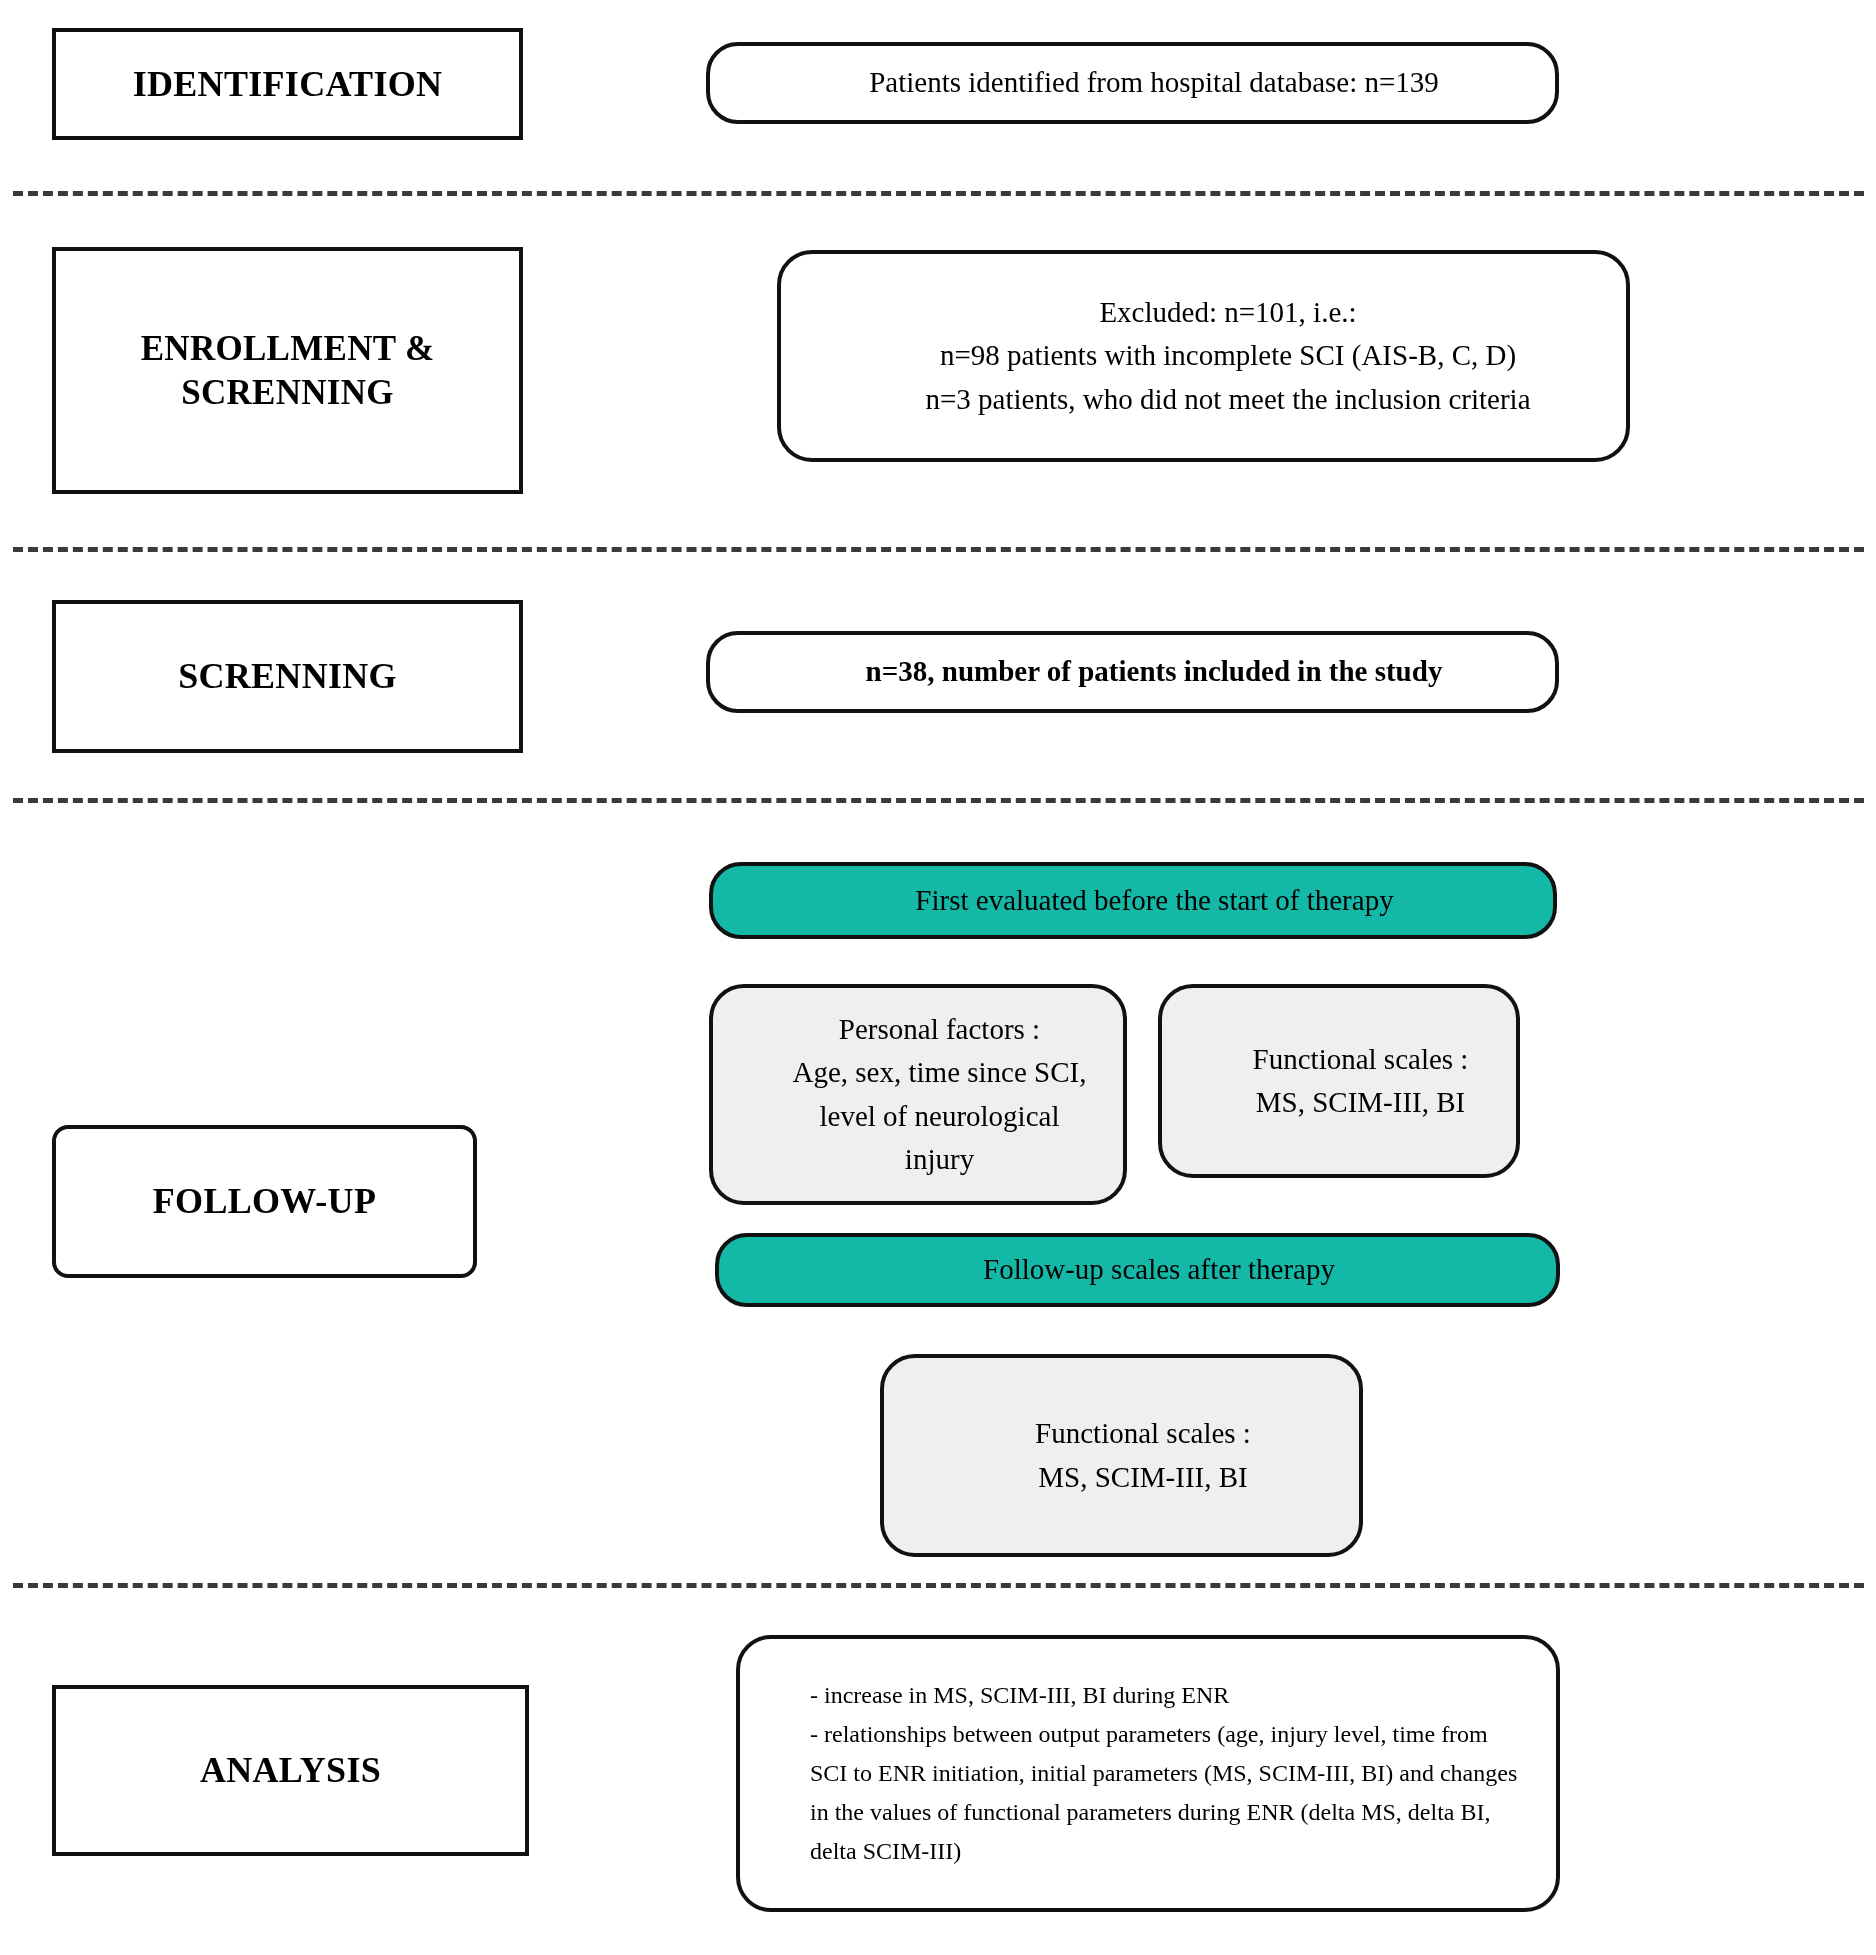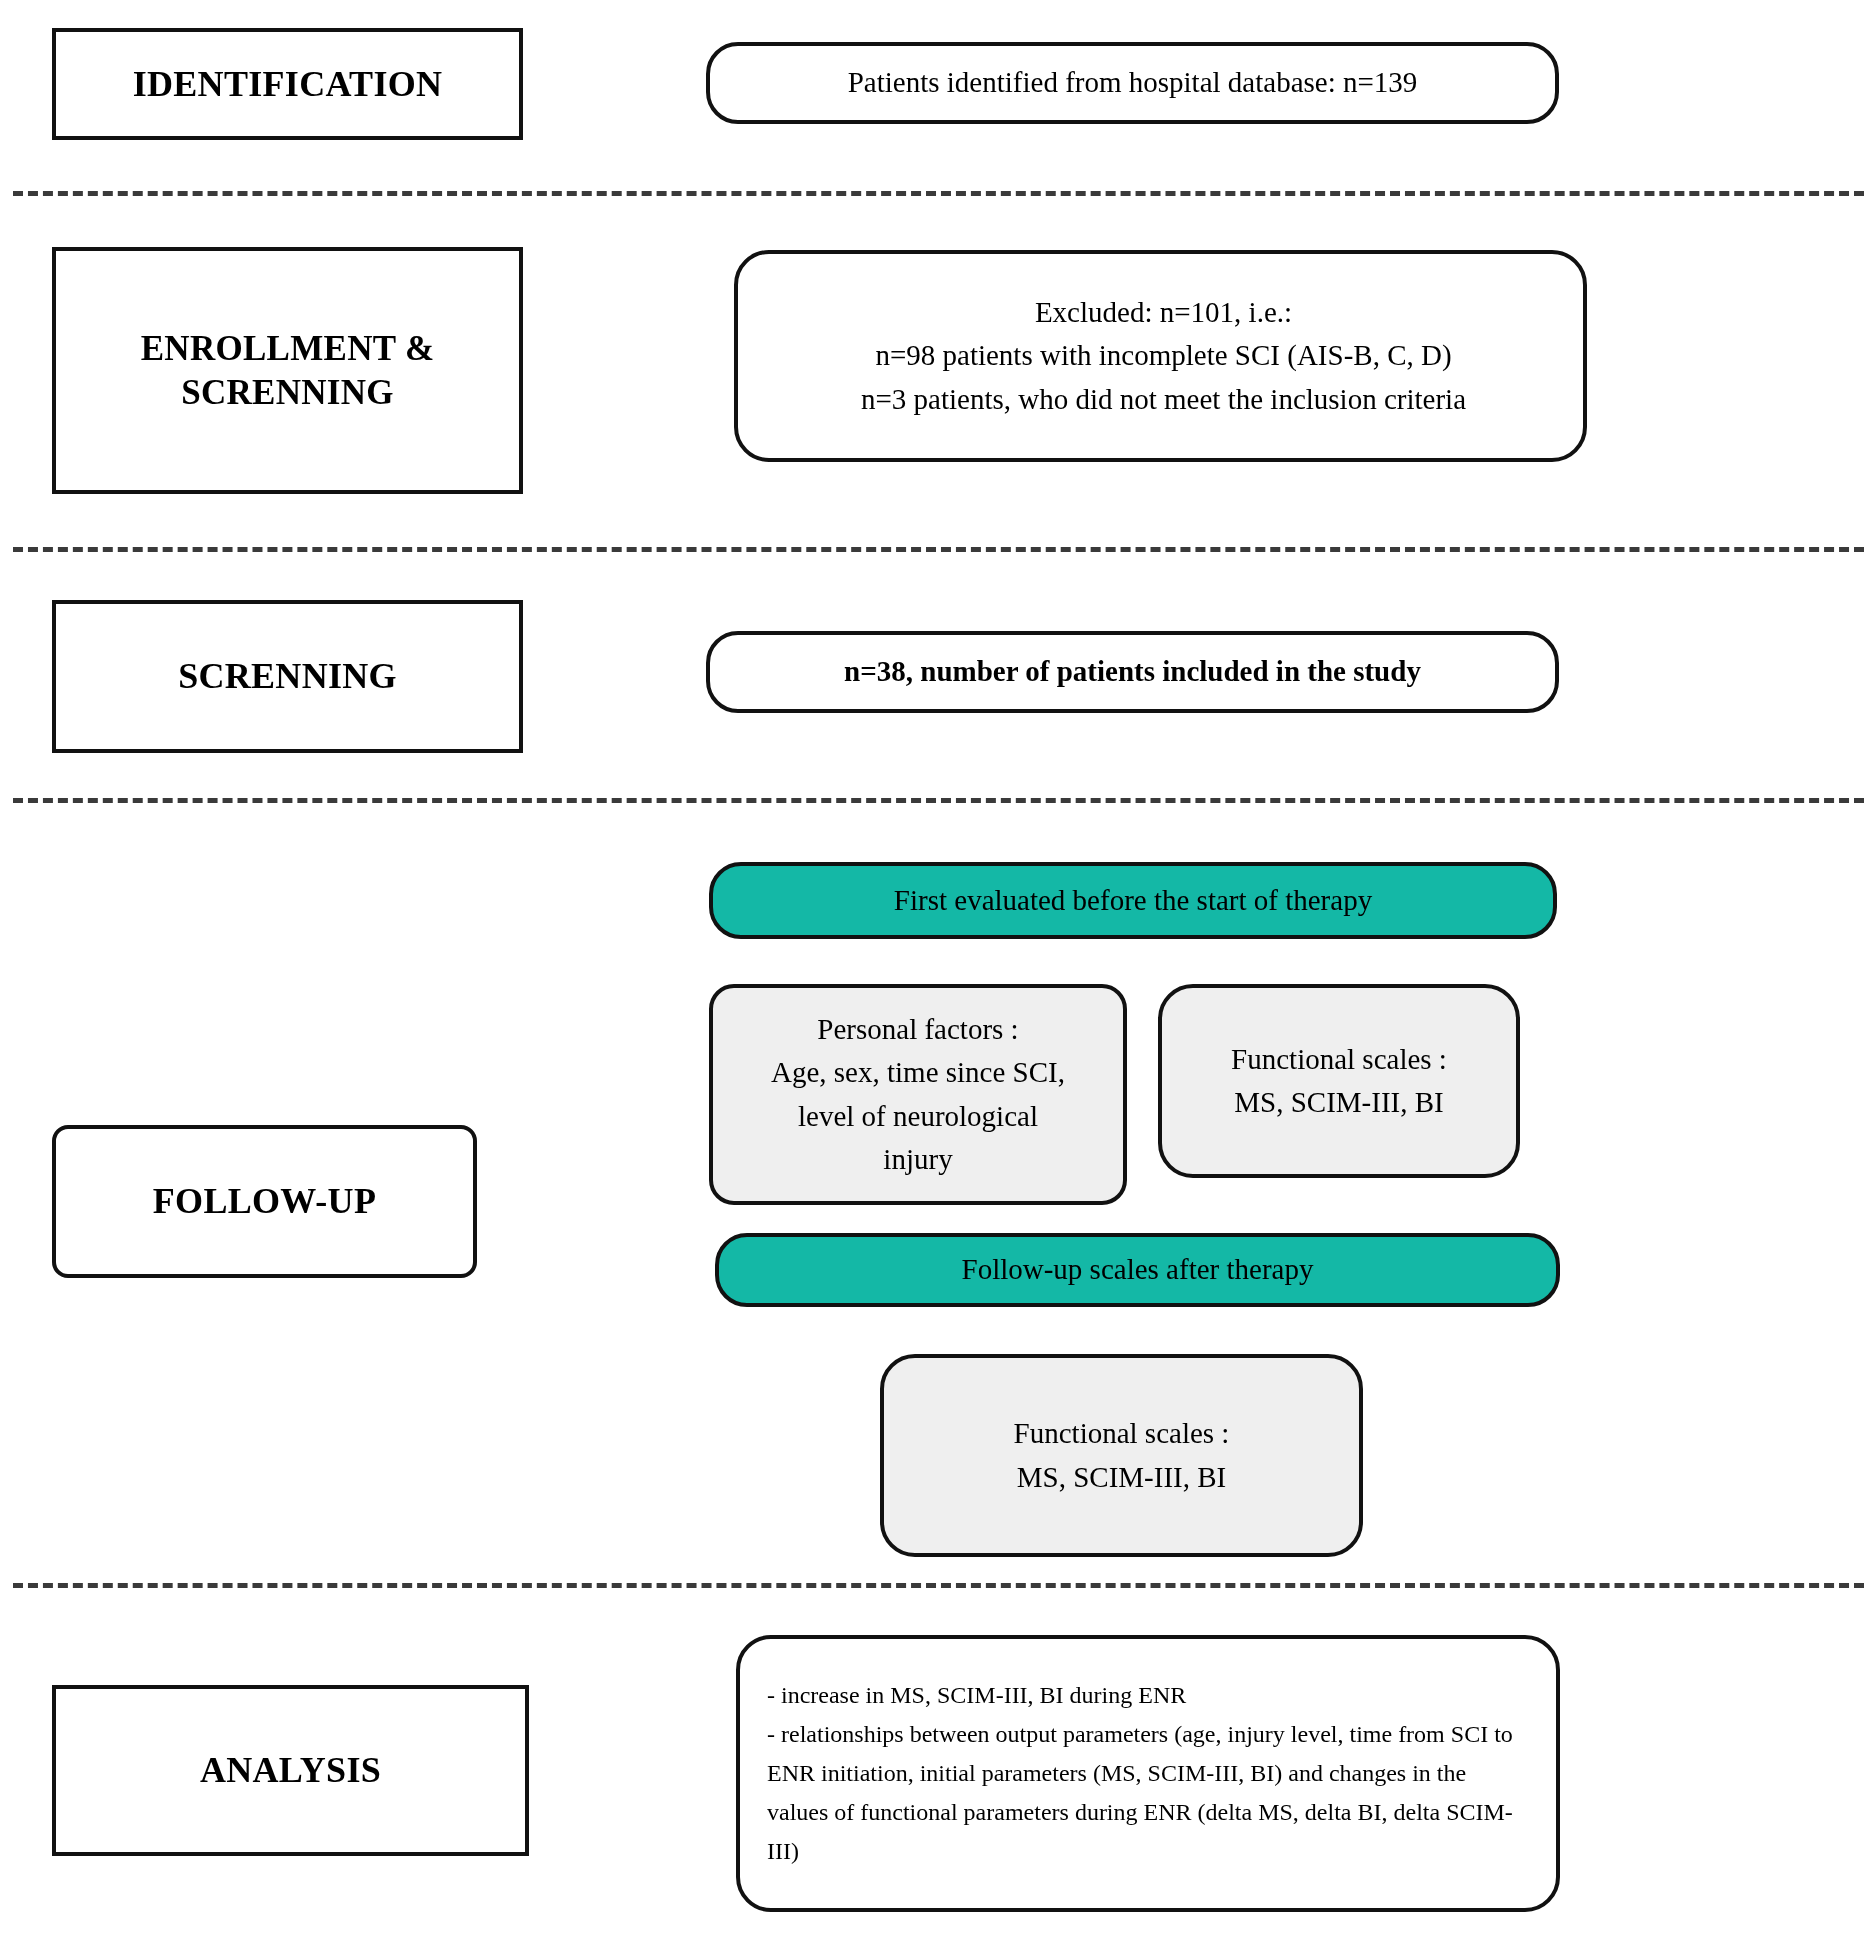--- a/index.html
+++ b/index.html
@@ -61,21 +61,21 @@
     width: 1851px;
     left: 13px;
   }
 
   
   .fs-stage   { font-size: 36px; }
   .fs-stage-2 { font-size: 35px; }
   .fs-body    { font-size: 29px; }
   .fs-body-sm { font-size: 24px; }
 
-  .nowrap-lines { white-space: pre-line; }
+  .nowrap-lines { white-space: pre-line; margin-left: 43px; }
 </style>
 </head>
 <body>
 
 <div class="abs stage-box fs-stage" style="left:36px; top:28px; width:471px; height:112px;">
   <span>IDENTIFICATION</span>
 </div>
 
 <div class="abs node tight fs-body" style="left:706px; top:42px; width:853px; height:82px;">
   <span class="txt nowrap-lines">Patients identified from hospital database: n=139</span>
@@ -106,21 +106,21 @@
 <div class="abs divider" style="top:798px;"></div>
 
 <div class="abs stage-box fs-stage" style="left:36px; top:1125px; width:425px; height:153px;border-radius:16px;">
   <span>FOLLOW-UP</span>
 </div>
 
 <div class="abs node gray-dark tight fs-body" style="left:709px; top:862px; width:848px; height:77px;">
   <span class="txt nowrap-lines">First evaluated before the start of therapy</span>
 </div>
 
-<div class="abs node gray-light fs-body" style="left:709px; top:984px; width:418px; height:221px;border-radius:25px;">
+<div class="abs node gray-light fs-body" style="left:709px; top:984px; width:418px; height:221px;">
   <span class="txt nowrap-lines">Personal factors :
 Age, sex, time since SCI,
 level of neurological
 injury</span>
 </div>
 
 <div class="abs node gray-light fs-body" style="left:1158px; top:984px; width:362px; height:194px;">
   <span class="txt nowrap-lines">Functional scales :
 MS, SCIM-III, BI</span>
 </div>

